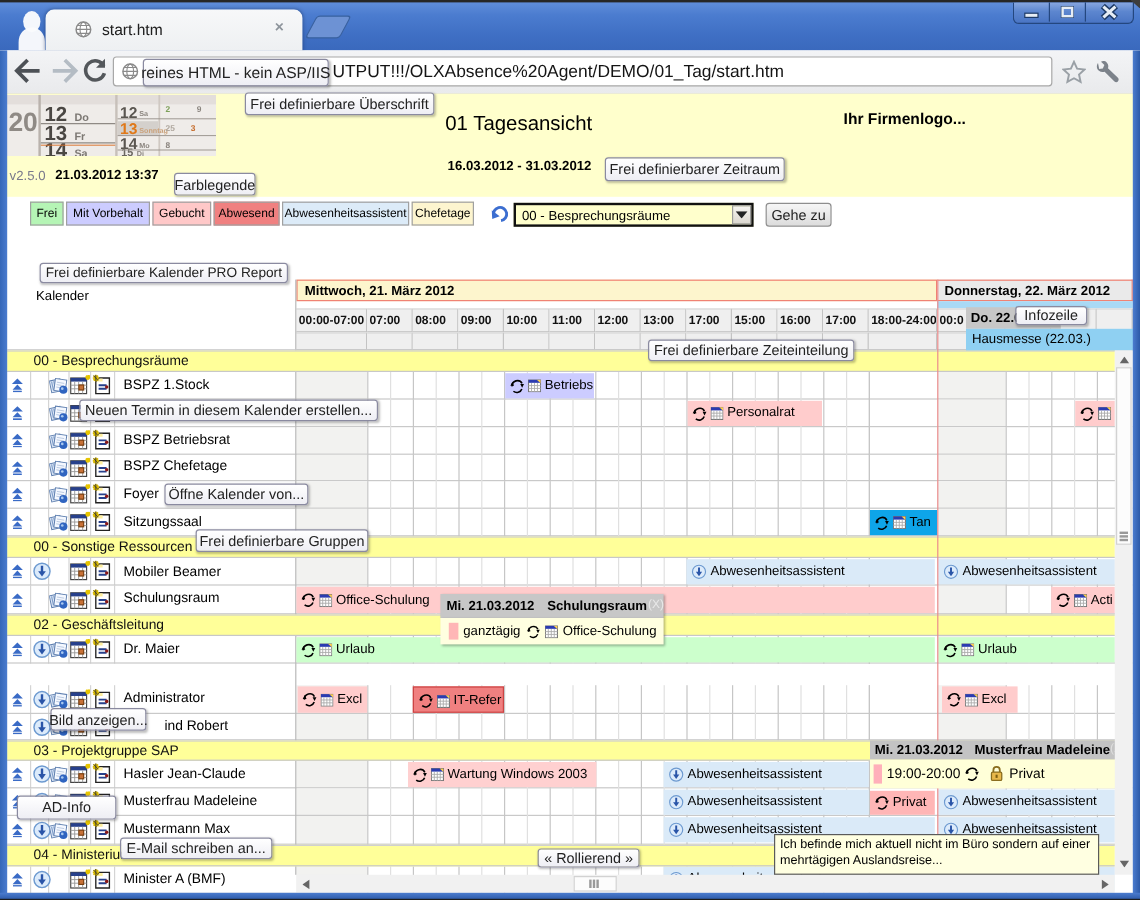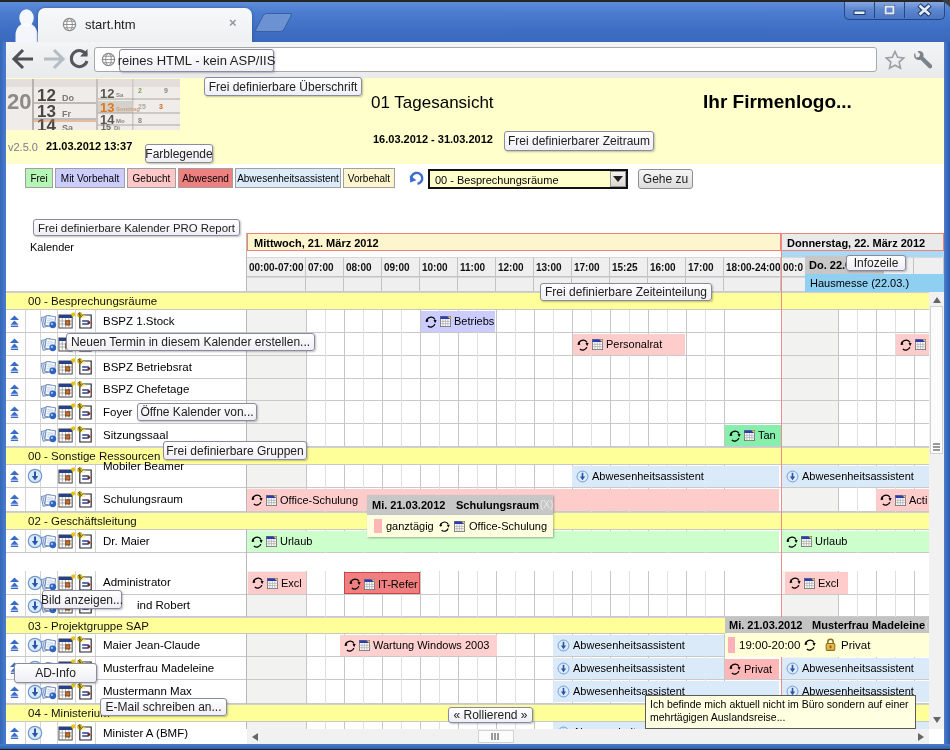--- a/index.html
+++ b/index.html
@@ -125,20 +125,21 @@
       <path d="M12 2 L21 11 L12 20 M2 11 H21" stroke="#b4bcc4" stroke-width="3.1" fill="none"></path>
     </svg>
 <svg class="abs" style="left:68px;top:47px;width:22px;height:24px;" viewBox="0 0 22 24">
       <path d="M18.5 8 A8 8 0 1 0 19 14" fill="none" stroke="#53575b" stroke-width="3"></path>
       <path d="M19.5 2 L19.5 9.5 L12 9.5 Z" fill="#53575b"></path>
     </svg>
 <div class="abs" id="omni" style="left:94px;top:47px;width:783px;height:25px;"></div>
 <svg class="abs" style="left:101px;top:52px;width:15px;height:15px;" viewBox="0 0 16 16" preserveAspectRatio="none">
       <use href="#globeic"></use>
     </svg>
+<div class="abs" style="left:277px;top:52px;font-size:14.5px;color:#141414;">UTPUT!!!/OLXAbsence%20Agent/DEMO/01_Tag/start.htm</div>
 <div class="abs tip" style="left:119px;top:49px;width:155px;height:23px;font-size:13px;">reines HTML - kein ASP/IIS</div>
 <svg class="abs" style="left:885px;top:50px;width:20px;height:20px;" viewBox="0 0 20 20">
       <path d="M10 1.5 L12.6 7.2 L18.8 7.9 L14.2 12.1 L15.5 18.3 L10 15.2 L4.5 18.3 L5.8 12.1 L1.2 7.9 L7.4 7.2 Z" fill="none" stroke="#9aa0a6" stroke-width="1.6"></path>
     </svg>
 <svg class="abs" style="left:912px;top:49px;width:21px;height:21px;" viewBox="0 0 21 21">
       <path d="M3 1.5 C1.5 3.5 1.8 6.5 3.8 8 C5.2 9.1 7 9.3 8.5 8.7 L16.5 16.7 C17.5 17.7 19 17.7 19.7 16.7 C20.5 15.8 20.3 14.4 19.4 13.6 L11.3 5.8 C11.9 4.3 11.6 2.5 10.4 1.2 C9 -0.2 7 -0.4 5.5 0.4 L8.3 3.2 L7 6 L4 6.5 Z" fill="#7c828a" transform="translate(0,2)"></path>
     </svg>
 <div class="abs" style="left:0;top:78px;width:950px;height:86px;background:#ffffcc;"></div>
 <svg class="abs" style="left:4px;top:79px;width:176px;height:51px;" viewBox="0 0 176 51">
 <rect width="176" height="51" fill="#efece9"></rect>
@@ -175,30 +176,30 @@
 <text x="134" y="30" fill="#b0a89f">25</text>
         <text x="155" y="30" fill="#c56a28">3</text>
 <text x="134" y="44" fill="#8a847e">8</text>
 </g>
 <rect width="176" height="51" fill="url(#fadephoto)" opacity="0"></rect>
 </svg>
 <div class="abs" style="left:8px;top:141px;font-size:11px;color:#7a7a8c;">v2.5.0</div>
 <div class="abs" style="left:46px;top:140px;font-size:11px;font-weight:bold;color:#000;">21.03.2012 13:37</div>
 <div class="abs" style="left:371px;top:93px;font-size:17px;color:#000;">01 Tagesansicht</div>
 <div class="abs" style="left:373px;top:133px;font-size:11px;font-weight:bold;color:#000;">16.03.2012 - 31.03.2012</div>
-<div class="abs" style="left:703px;top:91px;font-size:19px;font-weight:bold;color:#000;">Ihr Firmenlogo...</div>
+<div class="abs" style="left:703px;top:91px;font-size:13px;font-weight:bold;color:#000;">Ihr Firmenlogo...</div>
 <div class="abs tip" style="left:204px;top:77px;width:158px;height:19px;">Frei definierbare Überschrift</div>
 <div class="abs tip" style="left:504px;top:131px;width:150px;height:20px;">Frei definierbarer Zeitraum</div>
 <div class="abs tip" style="left:145px;top:144px;width:68px;height:19px;">Farblegende</div>
 <div class="abs leg" style="left:25px;top:168px;width:28px;height:20px;background:#b5f5b5;">Frei</div>
 <div class="abs leg" style="left:55px;top:168px;width:70px;height:20px;background:#ccccff;">Mit Vorbehalt</div>
 <div class="abs leg" style="left:127px;top:168px;width:49px;height:20px;background:#ffc8c8;">Gebucht</div>
 <div class="abs leg" style="left:178px;top:168px;width:55px;height:20px;background:#f08080;">Abwesend</div>
 <div class="abs leg" style="left:235px;top:168px;width:106px;height:20px;background:#dcebf8;">Abwesenheitsassistent</div>
-<div class="abs leg" style="left:343px;top:168px;width:52px;height:20px;background:#fdf5cf;">Vorbehalt</div>
+<div class="abs leg" style="left:343px;top:168px;width:52px;height:20px;background:#fdf5cf;">Chefetage</div>
 <svg class="abs" style="left:409px;top:169px;width:16px;height:17px;" viewBox="0 0 16 17">
       <path d="M2.5 11 A5.5 5.5 0 1 1 8.5 14.8" fill="none" stroke="#3c6ed0" stroke-width="2.4"></path>
       <path d="M0.8 6.2 L1.2 13.4 L7.4 11.2 Z" fill="#3c6ed0"></path>
     </svg>
 <div class="abs" style="left:428px;top:169px;width:200px;height:20px;background:#ffffcc;border:2px solid #111;box-sizing:border-box;"></div>
 <div class="abs" style="left:435px;top:174px;font-size:11px;color:#000;">00 - Besprechungsräume</div>
 <div class="abs" style="left:610px;top:171px;width:16px;height:16px;background:linear-gradient(#f6f4f0,#dcd8d0);border:1px solid #9a9a9a;box-sizing:border-box;"></div>
 <svg class="abs" style="left:613px;top:176px;width:10px;height:6px;" viewBox="0 0 10 6">
       <path d="M0 0 H10 L5 6 Z" fill="#222"></path>
     </svg>
@@ -211,21 +212,21 @@
 <div class="abs" style="left:781px;top:251px;width:163px;height:6px;background:#a9d9f5;"></div>
 <div class="abs thcell" style="left:247px;top:257px;width:59px;height:20px;">00:00-07:00</div>
 <div class="abs thcell" style="left:306px;top:257px;width:38px;height:20px;">07:00</div>
 <div class="abs thcell" style="left:344px;top:257px;width:38px;height:20px;">08:00</div>
 <div class="abs thcell" style="left:382px;top:257px;width:38px;height:20px;">09:00</div>
 <div class="abs thcell" style="left:420px;top:257px;width:38px;height:20px;">10:00</div>
 <div class="abs thcell" style="left:458px;top:257px;width:38px;height:20px;">11:00</div>
 <div class="abs thcell" style="left:496px;top:257px;width:38px;height:20px;">12:00</div>
 <div class="abs thcell" style="left:534px;top:257px;width:38px;height:20px;">13:00</div>
 <div class="abs thcell" style="left:572px;top:257px;width:38px;height:20px;">17:00</div>
-<div class="abs thcell" style="left:610px;top:257px;width:38px;height:20px;">15:25</div>
+<div class="abs thcell" style="left:610px;top:257px;width:38px;height:20px;">15:00</div>
 <div class="abs thcell" style="left:648px;top:257px;width:38px;height:20px;">16:00</div>
 <div class="abs thcell" style="left:686px;top:257px;width:38px;height:20px;">17:00</div>
 <div class="abs thcell" style="left:724px;top:257px;width:57px;height:20px;">18:00-24:00</div>
 <div class="abs thcell" style="left:781px;top:257px;width:57px;height:20px;">00:0</div>
 <div class="abs thcell" style="left:838px;top:257px;width:38px;height:20px;"></div>
 <div class="abs thcell" style="left:876px;top:257px;width:38px;height:20px;"></div>
 <div class="abs thcell" style="left:914px;top:257px;width:30px;height:20px;"></div>
 <div class="abs thcell" style="left:247px;top:277px;width:59px;height:15px;"></div>
 <div class="abs thcell" style="left:724px;top:277px;width:57px;height:15px;"></div>
 <div class="abs thcell" style="left:781px;top:277px;width:57px;height:15px;"></div>
@@ -587,21 +588,21 @@
     </svg>
 <svg class="abs" style="left:27px;top:468px;width:16px;height:16px;" viewBox="0 0 16 16" preserveAspectRatio="none">
       <use href="#dcirc"></use>
     </svg>
 <svg class="abs" style="left:58px;top:467px;width:17px;height:18px;" viewBox="0 0 18 18" preserveAspectRatio="none">
       <use href="#calic"></use>
     </svg>
 <svg class="abs" style="left:77px;top:467px;width:17px;height:18px;" viewBox="0 0 18 18" preserveAspectRatio="none">
       <use href="#noteic"></use>
     </svg>
-<div class="abs rname" style="left:103px;top:460px;color:#000;">Mobiler Beamer</div>
+<div class="abs rname" style="left:103px;top:471px;color:#000;">Mobiler Beamer</div>
 <div class="abs" style="left:25px;top:488px;width:1px;height:24px;background:#d4d4d4;"></div>
 <div class="abs" style="left:40px;top:488px;width:1px;height:24px;background:#d4d4d4;"></div>
 <div class="abs" style="left:57px;top:488px;width:1px;height:24px;background:#d4d4d4;"></div>
 <div class="abs" style="left:75px;top:488px;width:1px;height:24px;background:#d4d4d4;"></div>
 <div class="abs" style="left:95px;top:488px;width:1px;height:24px;background:#d4d4d4;"></div>
 <div class="abs" style="left:247px;top:488px;width:59px;height:24px;background:#f2f2f0;"></div>
 <div class="abs" style="left:781px;top:488px;width:57px;height:24px;background:#f2f2f0;"></div>
 <div class="abs" style="left:6px;top:511px;width:938px;height:1px;background:#c9c9c9;"></div>
 <div class="abs" style="left:306px;top:488px;width:1px;height:24px;background:#c6c6c6;"></div>
 <div class="abs" style="left:325px;top:488px;width:1px;height:24px;background:#e0e0e0;"></div>
@@ -851,21 +852,21 @@
     </svg>
 <svg class="abs" style="left:41px;top:637px;width:16px;height:16px;" viewBox="0 0 16 16" preserveAspectRatio="none">
       <use href="#stackic"></use>
     </svg>
 <svg class="abs" style="left:58px;top:636px;width:17px;height:18px;" viewBox="0 0 18 18" preserveAspectRatio="none">
       <use href="#calic"></use>
     </svg>
 <svg class="abs" style="left:77px;top:636px;width:17px;height:18px;" viewBox="0 0 18 18" preserveAspectRatio="none">
       <use href="#noteic"></use>
     </svg>
-<div class="abs rname" style="left:103px;top:639px;color:#000;">Maier Jean-Claude</div>
+<div class="abs rname" style="left:103px;top:639px;color:#000;">Hasler Jean-Claude</div>
 <div class="abs" style="left:25px;top:657px;width:1px;height:23px;background:#d4d4d4;"></div>
 <div class="abs" style="left:40px;top:657px;width:1px;height:23px;background:#d4d4d4;"></div>
 <div class="abs" style="left:57px;top:657px;width:1px;height:23px;background:#d4d4d4;"></div>
 <div class="abs" style="left:75px;top:657px;width:1px;height:23px;background:#d4d4d4;"></div>
 <div class="abs" style="left:95px;top:657px;width:1px;height:23px;background:#d4d4d4;"></div>
 <div class="abs" style="left:247px;top:657px;width:59px;height:23px;background:#f2f2f0;"></div>
 <div class="abs" style="left:781px;top:657px;width:57px;height:23px;background:#f2f2f0;"></div>
 <div class="abs" style="left:6px;top:679px;width:938px;height:1px;background:#c9c9c9;"></div>
 <div class="abs" style="left:306px;top:657px;width:1px;height:23px;background:#c6c6c6;"></div>
 <div class="abs" style="left:325px;top:657px;width:1px;height:23px;background:#e0e0e0;"></div>
@@ -1037,21 +1038,21 @@
       <div class="abs" style="left:33px;top:4px;font-size:11px;white-space:nowrap;">Personalrat</div>
     </div>
 <div class="abs" style="left:896px;top:334px;width:33px;height:21px;background:#ffcccc;z-index:20;color:#000;;overflow:hidden;">
       <svg class="abs" style="left:3px;top:3.5px;width:14px;height:14px;" viewBox="0 0 16 16">
         <use href="#recur"></use>
       </svg>
       <svg class="abs" style="left:19px;top:5px;width:11px;height:11px;" viewBox="0 0 12 12">
         <use href="#calpage"></use>
       </svg>
     </div>
-<div class="abs" style="left:725px;top:425px;width:56px;height:21px;background:#86efac;z-index:20;color:#000;;overflow:hidden;">
+<div class="abs" style="left:725px;top:425px;width:56px;height:21px;background:#0ea5e9;z-index:20;color:#000;;overflow:hidden;">
       <svg class="abs" style="left:3px;top:3.5px;width:14px;height:14px;" viewBox="0 0 16 16">
         <use href="#recur"></use>
       </svg>
       <svg class="abs" style="left:19px;top:5px;width:11px;height:11px;" viewBox="0 0 12 12">
         <use href="#calpage"></use>
       </svg>
       <div class="abs" style="left:33px;top:4px;font-size:11px;white-space:nowrap;">Tan</div>
     </div>
 <div class="abs" style="left:572px;top:466px;width:207px;height:21px;background:#daeaf8;z-index:20;overflow:hidden;">
       <svg class="abs" style="left:4px;top:4px;width:13px;height:13px;" viewBox="0 0 16 16">

